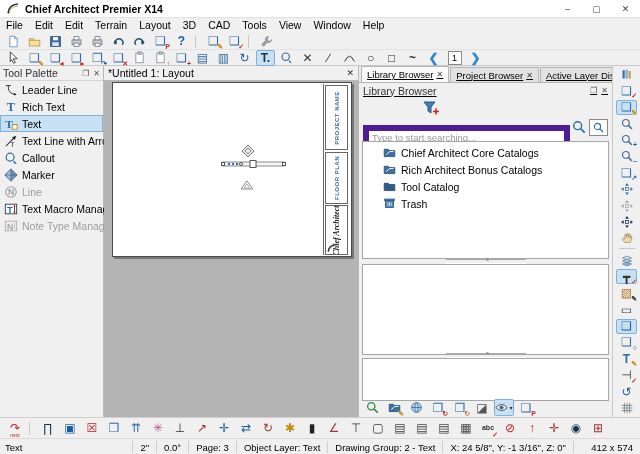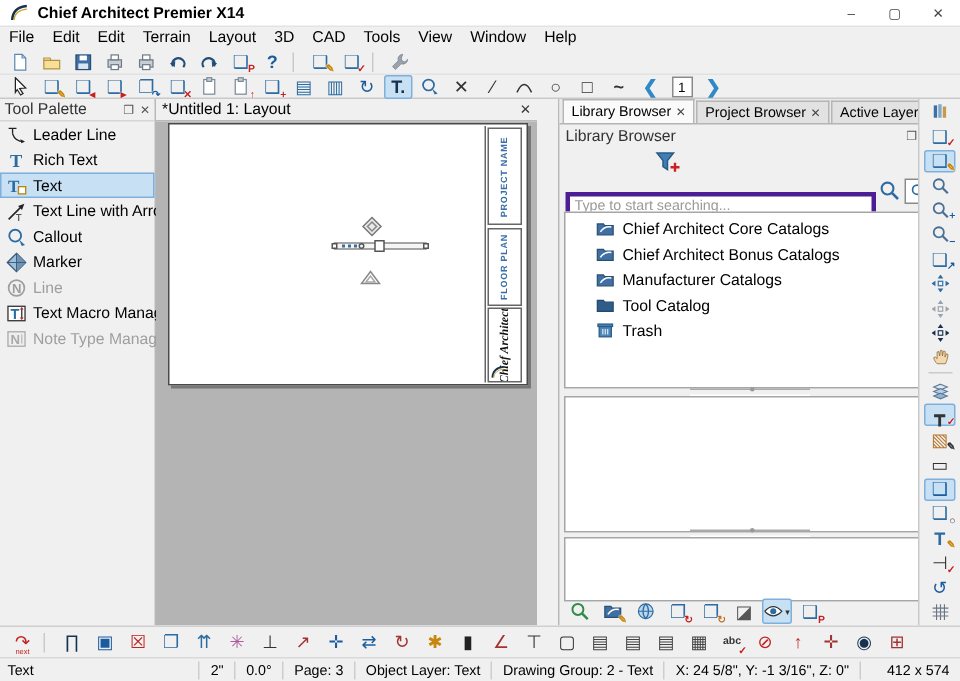--- a/index.html
+++ b/index.html
@@ -61,37 +61,37 @@
   .tblock{position:absolute;right:2px;top:1px;bottom:1px;width:25px;border-left:1px solid #666;}
   .tbsec{position:absolute;left:1px;right:1px;border:1px solid #666;display:flex;
          align-items:center;justify-content:center;overflow:hidden;background:#fff;}
   .tb-a{top:1px;height:37%;} .tb-b{top:40%;height:29%;} .tb-c{top:71%;height:28%;}
   .vtext{transform:rotate(-90deg);white-space:nowrap;font-size:6px;letter-spacing:.5px;
          color:#3a6ea5;font-weight:bold;}
   .vbrand{transform:rotate(-90deg);white-space:nowrap;font-size:8px;color:#111;
           font-family:"Liberation Serif",serif;font-style:italic;font-weight:bold;}
   .pshapes{position:absolute;left:0;top:0;width:100%;height:100%;}
   
-  .rpanel{position:absolute;left:372px;top:0;width:254px;height:351px;background:#f0f0f0;
-          border-left:1px solid #b9b9b9;box-sizing:border-box;}
+  .rpanel{position:absolute;left:358px;top:0;width:254px;height:351px;background:#f0f0f0;
+          border-left:1px solid #b9b9b9;box-sizing:border-box;text-decoration:underline;}
   .rtabs{height:16px;display:flex;align-items:flex-end;background:#eaeaea;border-bottom:1px solid #b5b5b5;padding-left:2px;}
   .rtab{height:14px;display:flex;align-items:center;gap:3px;padding:0 5px;font-size:9.5px;
         border:1px solid #b5b5b5;border-bottom:none;background:#e2e2e2;margin-right:1px;white-space:nowrap;}
   .rtab.active{background:#fafafa;height:15px;}
   .rtab .x{font-size:8px;color:#444;}
   .rhead{height:15px;display:flex;align-items:center;padding:0 4px;font-size:10.5px;color:#333;}
   .rhead .sp{margin-left:auto;display:flex;gap:4px;font-size:8px;color:#555;}
   .filterrow{height:20px;display:flex;align-items:center;padding:0 4px;gap:4px;}
   .flabel{font-size:10px;white-space:nowrap;margin-top:48px;}
   .fselect{flex:1;height:15px;background:#fff;border:1px solid #8a8a8a;display:flex;
            align-items:center;font-size:10px;padding-left:16px;position:relative;}
   .fselect .chev{position:absolute;right:4px;font-size:7px;color:#555;}
   .funnel{width:18px;height:16px;}
   .searchrow{height:19px;display:flex;align-items:center;padding:0 4px;gap:2px;}
-  .sinput{flex:1;height:14px;border:3px solid #4c1d95;background:#fff;font-size:9.5px;
+  .sinput{flex:1;height:14px;border:6px solid #4c1d95;background:#fff;font-size:9.5px;
           font-family:"Liberation Sans",sans-serif;padding:0 3px;color:#333;margin-top:20px;}
   .sinput::placeholder{color:#9a9a9a;}
   .smag{width:15px;height:15px;color:#2d6ca2;}
   .smag svg{width:14px;height:14px;}
   .sboxmag{width:17px;height:15px;border:1px solid #8a8a8a;background:#fff;display:flex;
            align-items:center;justify-content:center;color:#2d6ca2;}
   .sboxmag svg{width:11px;height:11px;}
   .tree{position:absolute;left:3px;right:3px;top:75px;height:118px;background:#fff;
         border:1px solid #a6a6a6;overflow:hidden;padding-top:2px;box-sizing:border-box;}
   .trow{height:17px;display:flex;align-items:center;padding-left:20px;gap:5px;font-size:10.5px;white-space:nowrap;}
@@ -588,27 +588,21 @@
           <div class="trow">
             <svg viewBox="0 0 16 16">
               <use href="#s-folderblue"></use>
             </svg>
             <span>Chief Architect Core Catalogs</span>
           </div>
           <div class="trow">
             <svg viewBox="0 0 16 16">
               <use href="#s-folderblue"></use>
             </svg>
-            <span>Chief Architect Bonus Catalogs</span>
-          </div>
-          <div class="trow">
-            <svg viewBox="0 0 16 16">
-              <use href="#s-folderblue"></use>
-            </svg>
-            <span>Manufacturer Catalogs</span>
+            <span>Rich Architect Bonus Catalogs</span>
           </div>
           <div class="trow">
             <svg viewBox="0 0 16 16">
               <use href="#s-folderdark"></use>
             </svg>
             <span>Tool Catalog</span>
           </div>
           <div class="trow">
             <svg viewBox="0 0 16 16">
               <use href="#s-trash"></use>

